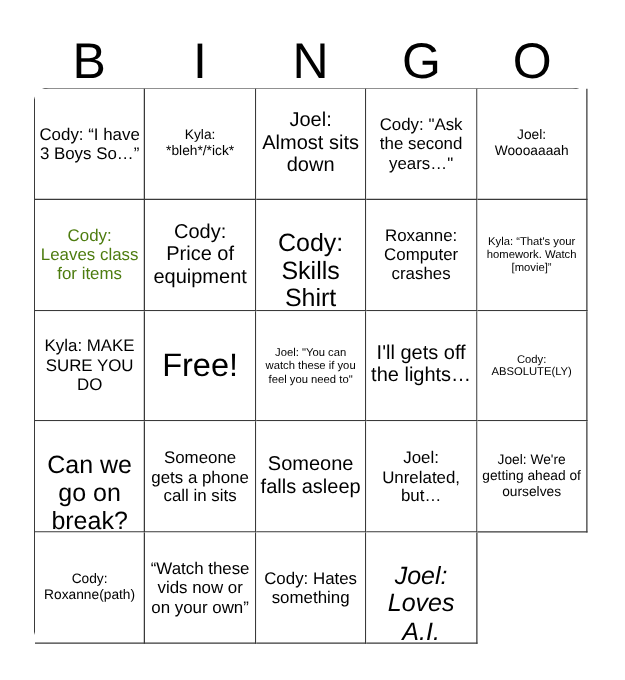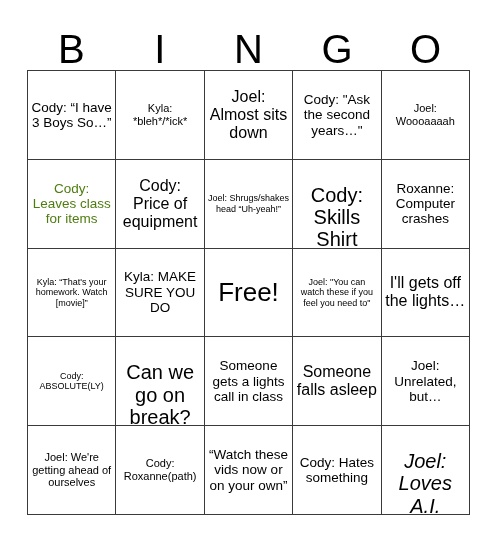--- a/index.html
+++ b/index.html
@@ -97,21 +97,21 @@
 <div id="card">
 
   <div id="bingo-header">
     <div class="header-letter" style="color: rgb(0, 0, 0);">B</div>
     <div class="header-letter" style="color: rgb(0, 0, 0);">I</div>
     <div class="header-letter" style="color: rgb(0, 0, 0);">N</div>
     <div class="header-letter" style="color: rgb(0, 0, 0);">G</div>
     <div class="header-letter" style="color: rgb(0, 0, 0);">O</div>
   </div>
 
-  <div id="bingo-grid" style="border-top-color: rgb(58, 58, 58); border-left-color: rgb(58, 58, 58);">
+  <div id="bingo-grid" style="border-top-color: rgb(58, 58, 58); border-left-color: rgb(58, 58, 58); border-radius: 12px;">
 
     <div class="cell" style="border-right-color: rgb(58, 58, 58); border-bottom-color: rgb(58, 58, 58); background: rgb(255, 255, 255);">
         <span class="cell-text fs-m" style="color: rgb(0, 0, 0);">Cody: “I have 3 Boys So…”</span>
       </div>
     <div class="cell" style="border-right-color: rgb(58, 58, 58); border-bottom-color: rgb(58, 58, 58); background: rgb(255, 255, 255);">
         <span class="cell-text fs-s" style="color: rgb(0, 0, 0);">Kyla: *bleh*/*ick*</span>
       </div>
     <div class="cell" style="border-right-color: rgb(58, 58, 58); border-bottom-color: rgb(58, 58, 58); background: rgb(255, 255, 255);">
         <span class="cell-text fs-l" style="color: rgb(0, 0, 0);">Joel: Almost sits down</span>
       </div>
@@ -120,23 +120,20 @@
       </div>
     <div class="cell" style="border-right-color: rgb(58, 58, 58); border-bottom-color: rgb(58, 58, 58); background: rgb(255, 255, 255);">
         <span class="cell-text fs-s" style="color: rgb(0, 0, 0);">Joel: Woooaaaah</span>
       </div>
 
     <div class="cell" style="border-right-color: rgb(58, 58, 58); border-bottom-color: rgb(58, 58, 58); background: rgb(255, 255, 255);">
         <span class="cell-text fs-m" style="color: #4d7c0f;">Cody: Leaves class for items</span>
       </div>
     <div class="cell" style="border-right-color: rgb(58, 58, 58); border-bottom-color: rgb(58, 58, 58); background: rgb(255, 255, 255);">
         <span class="cell-text fs-l" style="color: rgb(0, 0, 0);">Cody: Price of equipment</span>
-      </div>
-    <div class="cell" style="border-right-color: rgb(58, 58, 58); border-bottom-color: rgb(58, 58, 58); background: rgb(255, 255, 255);">
-        <span class="cell-text fs-xs" style="color: rgb(0, 0, 0);">Joel: Shrugs/shakes head “Uh-yeah!”</span>
       </div>
     <div class="cell" style="border-right-color: rgb(58, 58, 58); border-bottom-color: rgb(58, 58, 58); background: rgb(255, 255, 255);">
         <span class="cell-text fs-xl" style="color: rgb(0, 0, 0);">Cody: Skills Shirt</span>
       </div>
     <div class="cell" style="border-right-color: rgb(58, 58, 58); border-bottom-color: rgb(58, 58, 58); background: rgb(255, 255, 255);">
         <span class="cell-text fs-m" style="color: rgb(0, 0, 0);">Roxanne: Computer crashes</span>
       </div>
 
     <div class="cell" style="border-right-color: rgb(58, 58, 58); border-bottom-color: rgb(58, 58, 58); background: rgb(255, 255, 255);">
         <span class="cell-text fs-xs" style="color: rgb(0, 0, 0);">Kyla: “That's your homework. Watch [movie]”</span>
@@ -154,21 +151,21 @@
         <span class="cell-text fs-l" style="color: rgb(0, 0, 0);">I'll gets off the lights…</span>
       </div>
 
     <div class="cell" style="border-right-color: rgb(58, 58, 58); border-bottom-color: rgb(58, 58, 58); background: rgb(255, 255, 255);">
         <span class="cell-text fs-xs" style="color: rgb(0, 0, 0);">Cody: ABSOLUTE(LY)</span>
       </div>
     <div class="cell" style="border-right-color: rgb(58, 58, 58); border-bottom-color: rgb(58, 58, 58); background: rgb(255, 255, 255);">
         <span class="cell-text fs-xl" style="color: rgb(0, 0, 0);">Can we go on break?</span>
       </div>
     <div class="cell" style="border-right-color: rgb(58, 58, 58); border-bottom-color: rgb(58, 58, 58); background: rgb(255, 255, 255);">
-        <span class="cell-text fs-m" style="color: rgb(0, 0, 0);">Someone gets a lights call in class</span>
+        <span class="cell-text fs-m" style="color: rgb(0, 0, 0);">Someone gets a phone call in sits</span>
       </div>
     <div class="cell" style="border-right-color: rgb(58, 58, 58); border-bottom-color: rgb(58, 58, 58); background: rgb(255, 255, 255);">
         <span class="cell-text fs-l" style="color: rgb(0, 0, 0);">Someone falls asleep</span>
       </div>
     <div class="cell" style="border-right-color: rgb(58, 58, 58); border-bottom-color: rgb(58, 58, 58); background: rgb(255, 255, 255);">
         <span class="cell-text fs-m" style="color: rgb(0, 0, 0);">Joel: Unrelated, but…</span>
       </div>
 
     <div class="cell" style="border-right-color: rgb(58, 58, 58); border-bottom-color: rgb(58, 58, 58); background: rgb(255, 255, 255);">
         <span class="cell-text fs-s" style="color: rgb(0, 0, 0);">Joel: We're getting ahead of ourselves</span>

